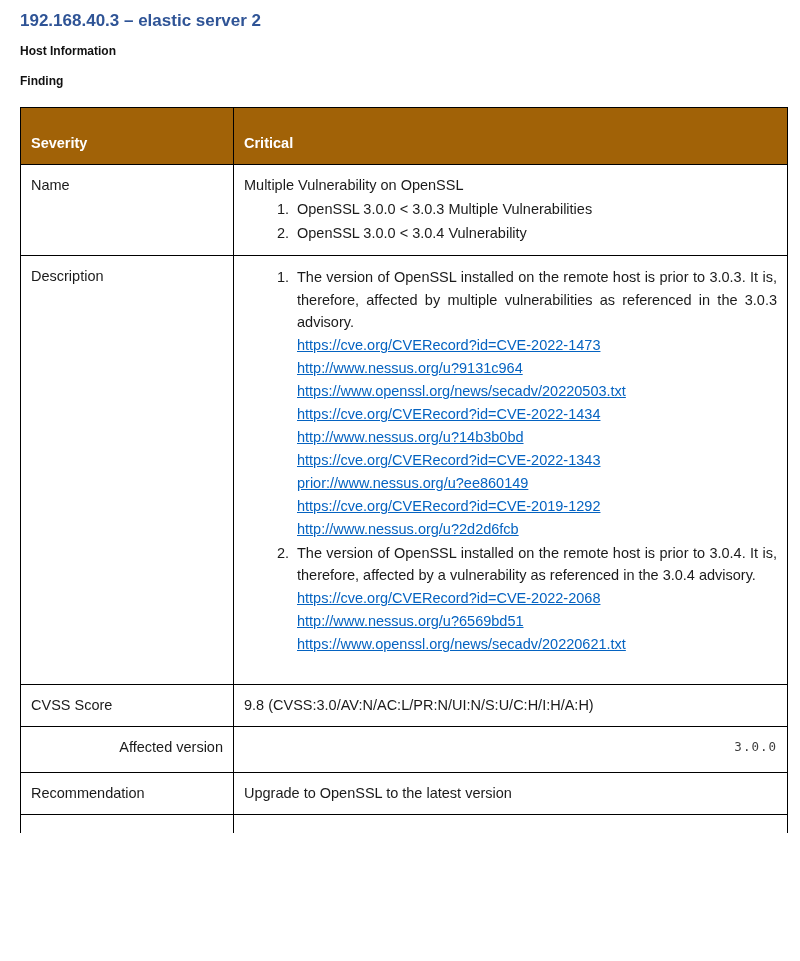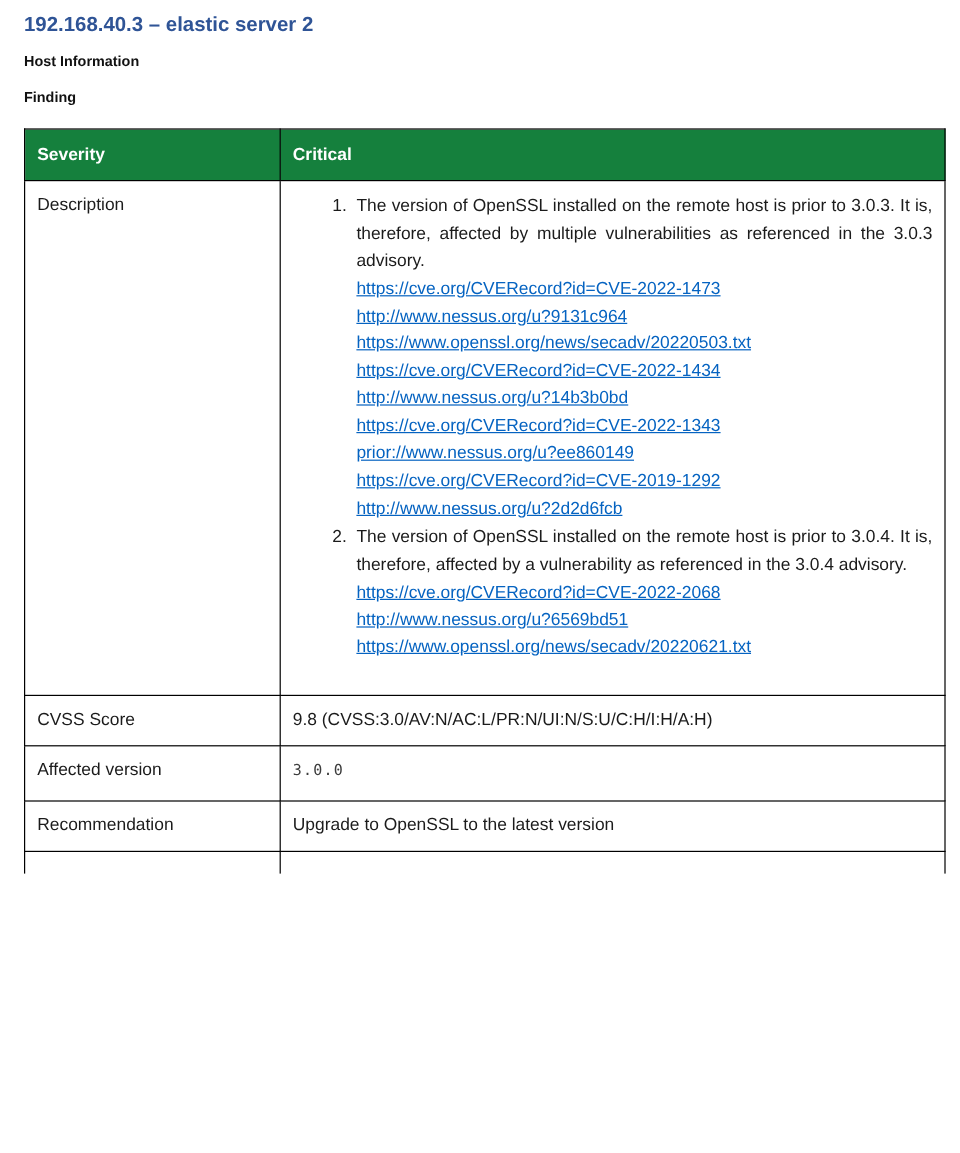--- a/index.html
+++ b/index.html
@@ -35,30 +35,30 @@
     margin-top: 15px;
   }
   td {
     border: 1.5px solid #000000;
     vertical-align: top;
     padding: 9px 10px;
     font-size: 14.5px;
     line-height: 1.58;
   }
   tr.header-row td {
-    background: #15803d;
+    background: #a16207;
     color: #ffffff;
     font-weight: 700;
     height: 40px;
-    padding-top: 10px;
+    padding-top: 24px;
   }
   tr.row-name td      { height: 88px; }
   tr.row-desc td      { height: 429px; }
   tr.row-cvss td      { height: 40px; }
-  tr.row-affected td  { height: 46px; }
+  tr.row-affected td  { height: 46px; text-align: right; }
   tr.row-evidence td  { height: 95px; }
   tr.row-reco td      { height: 42px; }
   tr.row-stub td      { height: 18px; border-bottom: none; }
 
   ol.num-list {
     margin: 1px 0 0 0;
     padding-left: 49px;
   }
   ol.num-list li { padding-left: 4px; margin-bottom: 1px; }
   .desc-item-text { text-align: justify; }
@@ -107,20 +107,30 @@
       <col style="width:213px">
       <col style="width:554px">
     </colgroup>
 
     <tbody>
         <tr class="header-row">
       <td>Severity</td>
       <td>Critical</td>
     </tr>
 
+    <tr class="row-name">
+      <td>Name</td>
+      <td>
+        <div>Multiple Vulnerability on OpenSSL</div>
+        <ol class="num-list">
+          <li>OpenSSL 3.0.0 &lt; 3.0.3 Multiple Vulnerabilities</li>
+          <li>OpenSSL 3.0.0 &lt; 3.0.4 Vulnerability</li>
+        </ol>
+      </td>
+    </tr>
 
     <tr class="row-desc">
       <td>Description</td>
       <td>
         <ol class="num-list">
           <li>
             <div class="desc-item-text">The version of OpenSSL installed on the remote host is prior to 3.0.3. It is, therefore, affected by multiple vulnerabilities as referenced in the 3.0.3 advisory.</div>
             <a class="cell-link">https://cve.org/CVERecord?id=CVE-2022-1473</a>
             <a class="cell-link">http://www.nessus.org/u?9131c964</a>
             <a class="cell-link">https://www.openssl.org/news/secadv/20220503.txt</a>

